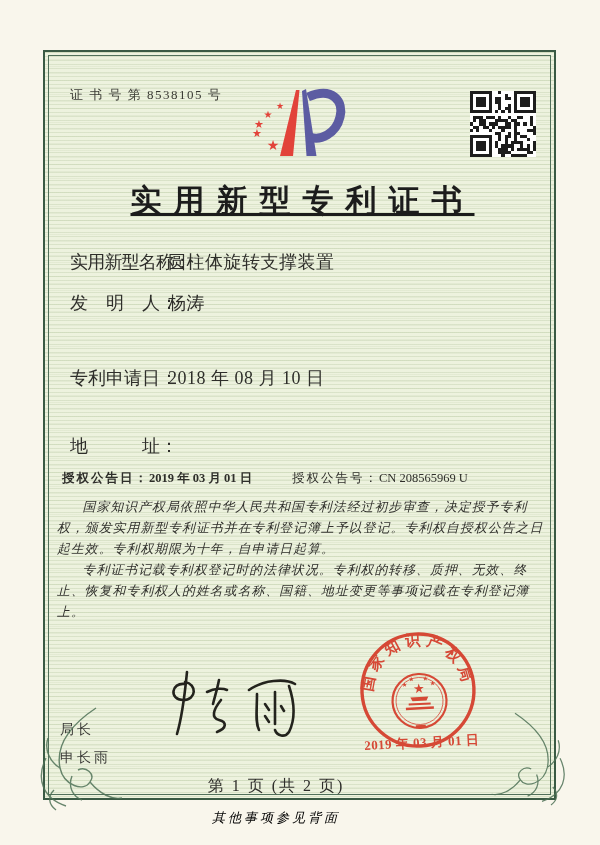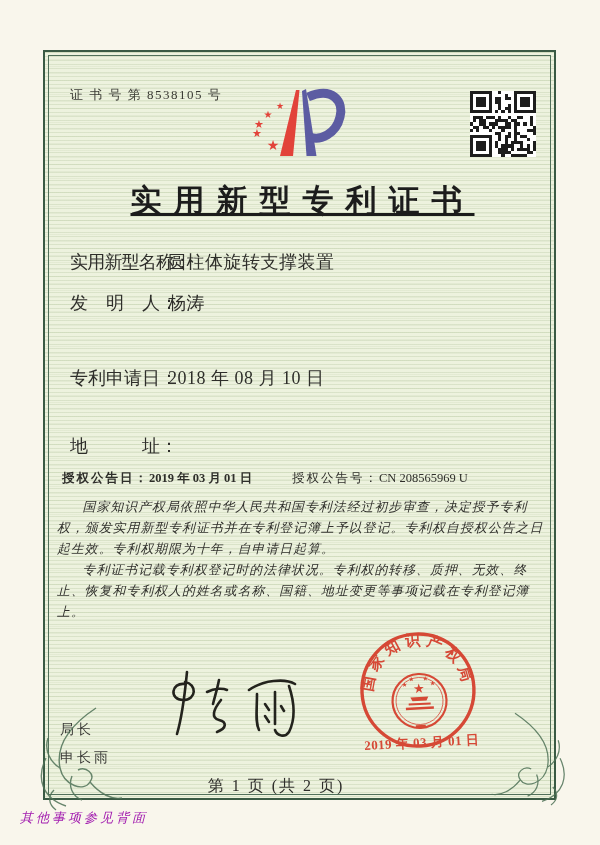--- a/index.html
+++ b/index.html
@@ -56,22 +56,22 @@
     position:absolute;left:60px;top:690px;
     font-size:14px;line-height:28px;letter-spacing:3px;color:#3c3c38;font-weight:400;margin-top:25px;
   }
   .signature{position:absolute;left:163px;top:666px;width:145px;height:78px;}
   .seal{position:absolute;left:348px;top:620px;width:142px;height:142px;opacity:.95;transform:rotate(-3deg);}
   .page-info{
     position:absolute;left:44px;top:776px;width:512px;text-align:center;
     font-size:16px;letter-spacing:2px;color:#2e2e2a;transform:translateX(-24px);
   }
   .footer-note{
-    position:absolute;left:44px;top:809px;width:512px;
-    font-size:13px;font-style:italic;letter-spacing:3px;color:#a21caf;transform:translateX(-24px);
+    position:absolute;left:44px;top:809px;width:512px;text-align:center;
+    font-size:13px;font-style:italic;letter-spacing:3px;color:#000000;transform:translateX(-24px);
   }
   .ornament{position:absolute;pointer-events:none;}
 </style>
 </head>
 <body>
 
 <div id="root">
 
   <div class="frame-outer">
     <div class="frame-inner"></div>

